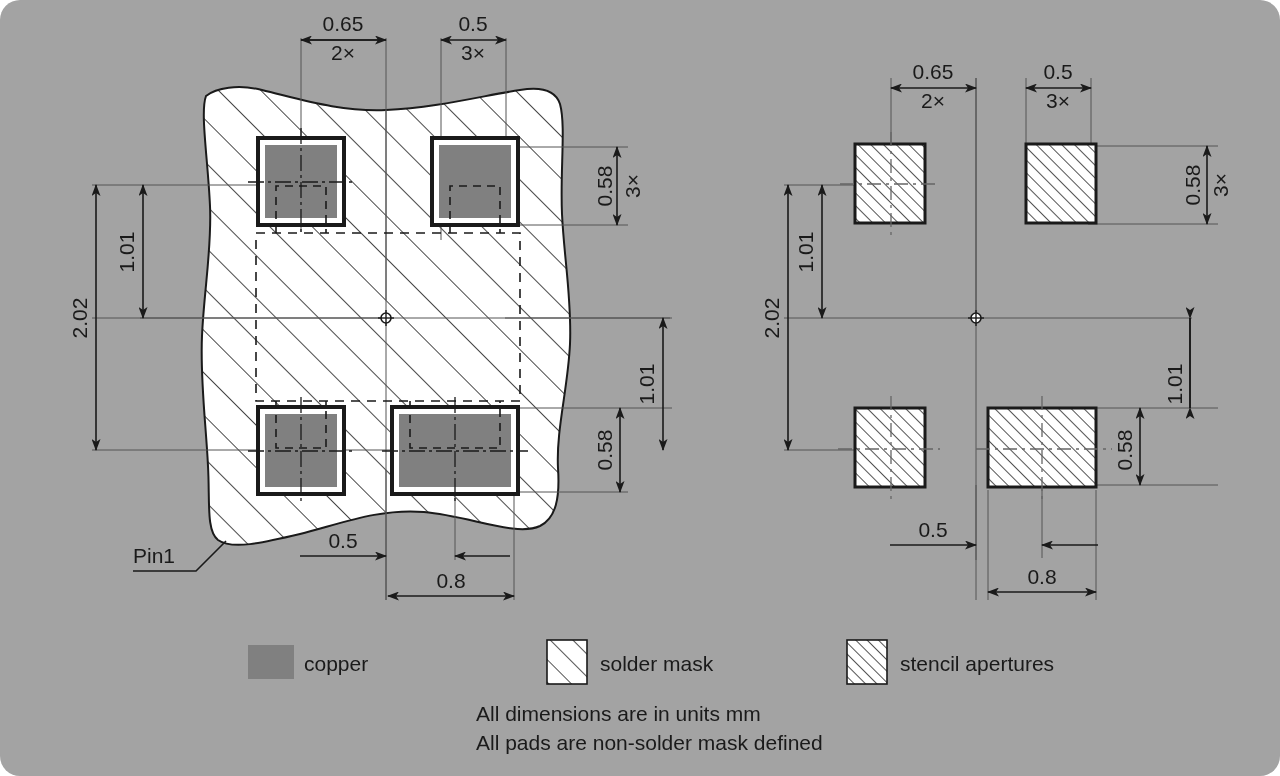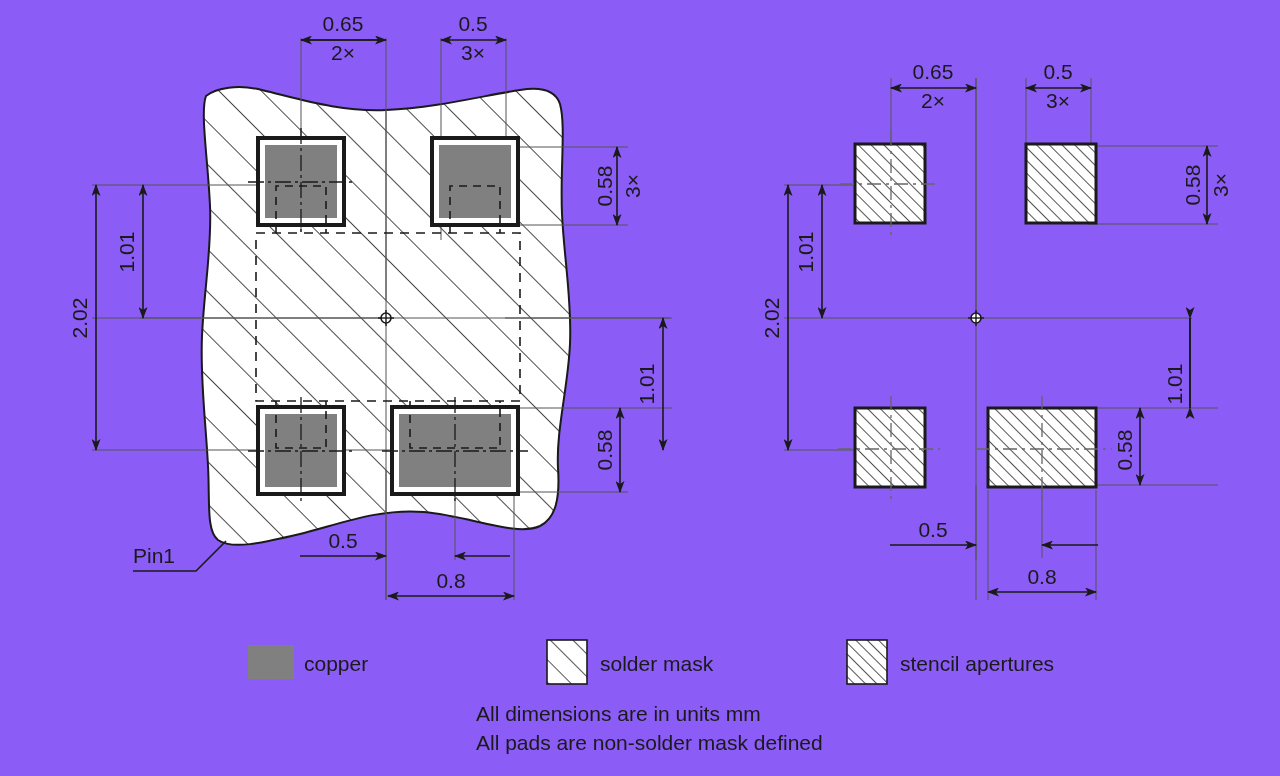--- a/index.html
+++ b/index.html
@@ -1,18 +1,18 @@
 <!DOCTYPE html>
 <html><head>
 <meta charset="utf-8">
 <style>
   html,body{margin:0;padding:0;background:#ffffff;}
   body{width:1280px;height:776px;overflow:hidden;
        font-family:"Liberation Sans","DejaVu Sans",sans-serif;}
-  #stage{position:relative;width:1280px;height:776px;background:#8b5cf6;}
+  #stage{position:relative;width:1280px;height:776px;background:#a3a3a3;border-radius:20px;}
   svg{display:block;}
   text{font-family:"Liberation Sans","DejaVu Sans",sans-serif;fill:#1a1a1a;}
   .dimtxt{font-size:21px;}
   .legtxt{font-size:21px;}
   .notetxt{font-size:21px;}
   .pin1{font-size:21px;}
 </style>
 </head>
 <body>
 

